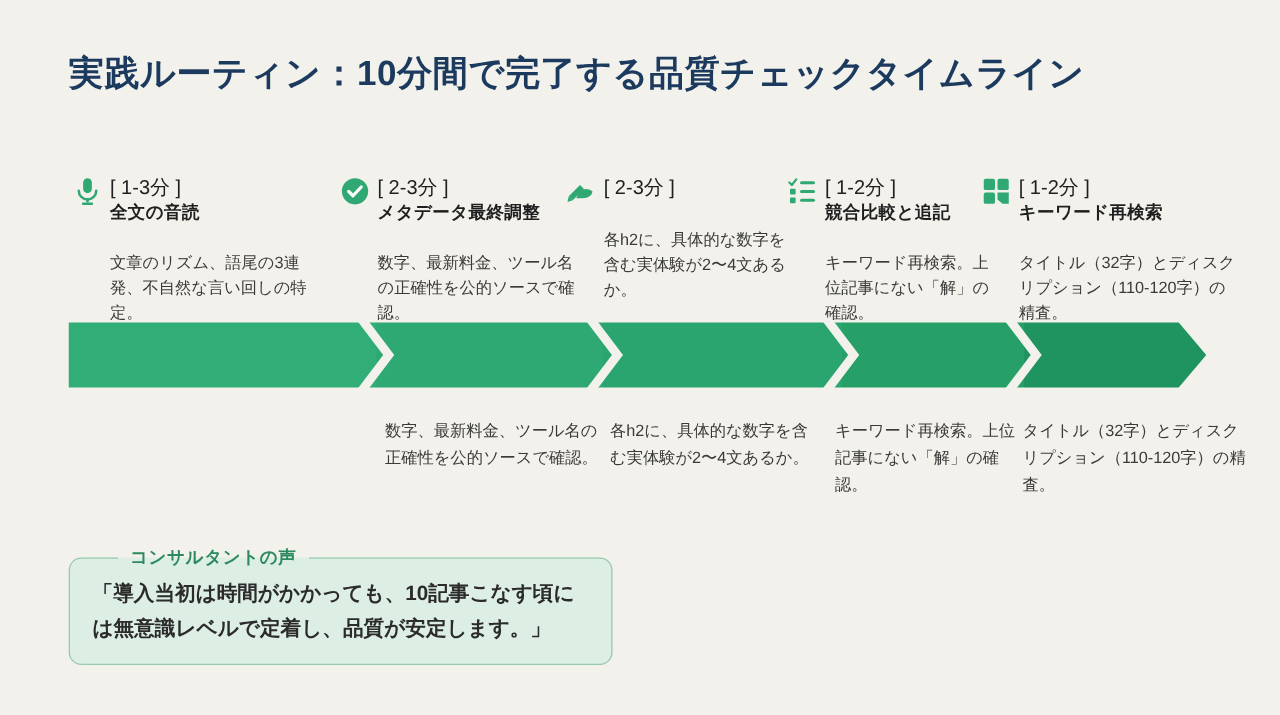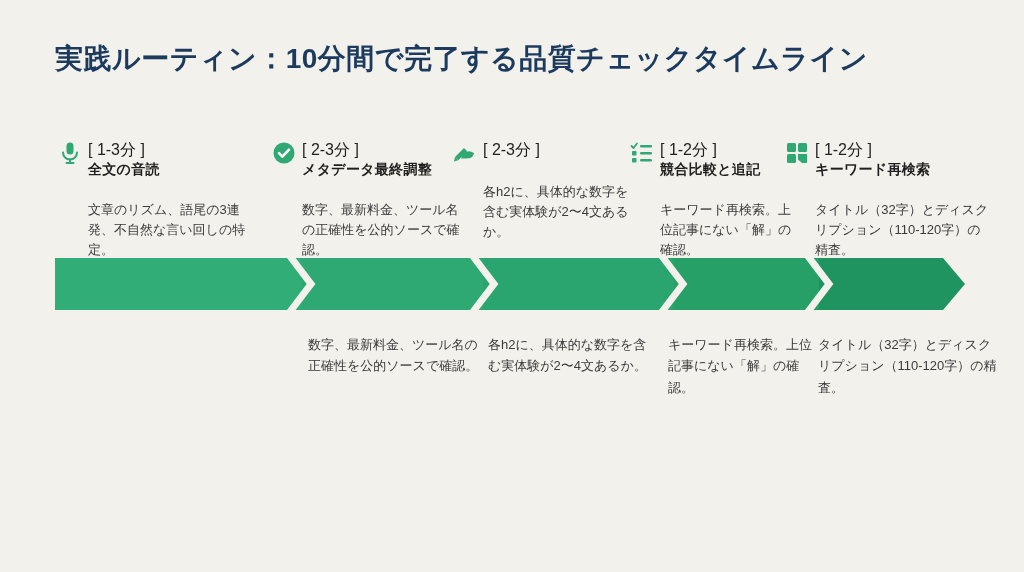--- a/index.html
+++ b/index.html
@@ -182,14 +182,18 @@
       <polyline class="sep" points="606,-3 628,26 606,55" fill="none" stroke-width="7" stroke="#f2f1eb"></polyline>
       <polyline class="sep" points="752,-3 774,26 752,55" fill="none" stroke-width="7" stroke="#f2f1eb"></polyline>
     </svg>
   </div>
 
   <div class="below below2">数字、最新料金、ツール名の正確性を公的ソースで確認。</div>
   <div class="below below3">各h2に、具体的な数字を含む実体験が2〜4文あるか。</div>
   <div class="below below4">キーワード再検索。上位記事にない「解」の確認。</div>
   <div class="below below5">タイトル（32字）とディスクリプション（110-120字）の精査。</div>
 
+  <fieldset class="callout">
+    <legend>コンサルタントの声</legend>
+    <div class="quote">「導入当初は時間がかかっても、10記事こなす頃には無意識レベルで定着し、品質が安定します。」</div>
+  </fieldset>
 
 </div>
 
 </body></html>

